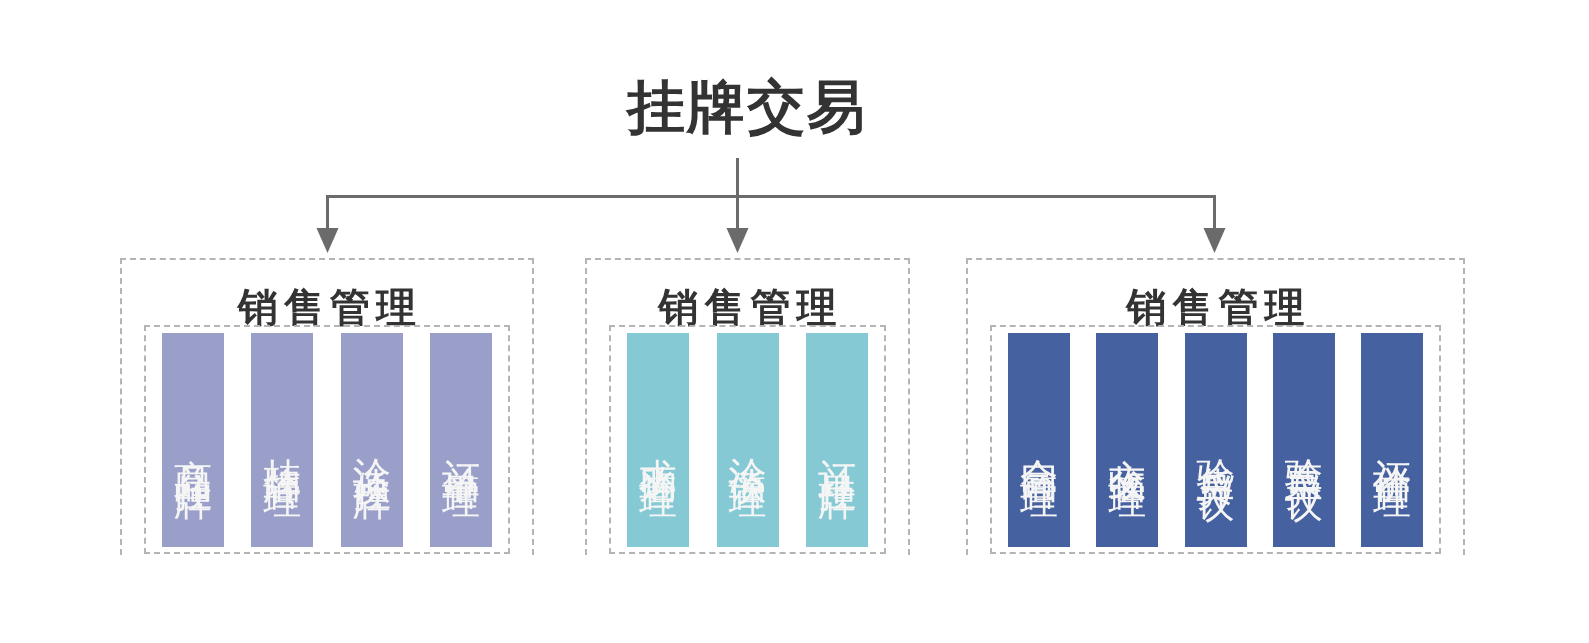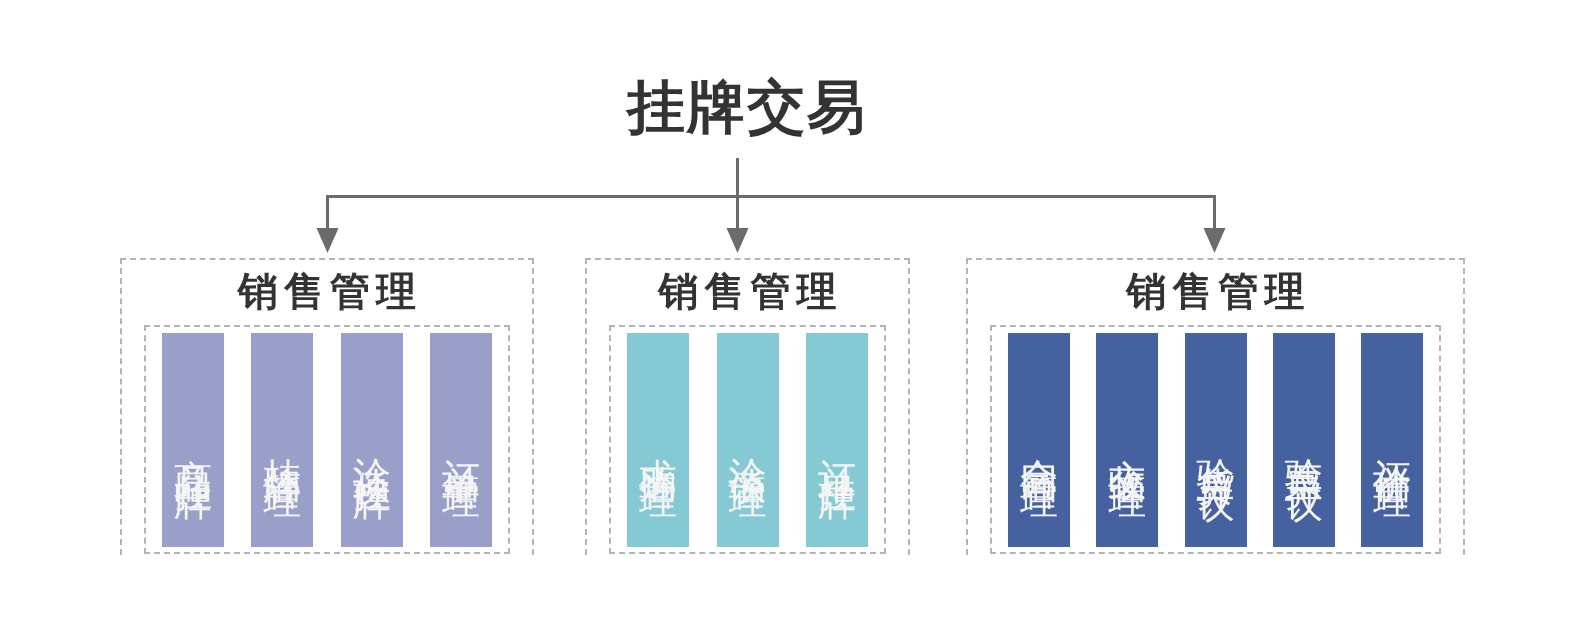--- a/index.html
+++ b/index.html
@@ -50,21 +50,21 @@
     top: 258px;
     height: 307px;
     border: 2px dashed var(--dash);
     background: transparent;
   }
   .group-1 { left: 120px; width: 414px; }
   .group-2 { left: 585px; width: 325px; }
   .group-3 { left: 966px; width: 499px; }
 
   .group-header {
-    margin: 0;
+    margin: 16px;
     padding-top: 11px;
     text-align: center;
     font-size: 40px;
     font-weight: 700;
     line-height: 1;
     letter-spacing: 6px;
     text-indent: 6px;
     color: var(--ink);
     white-space: nowrap;
   }

